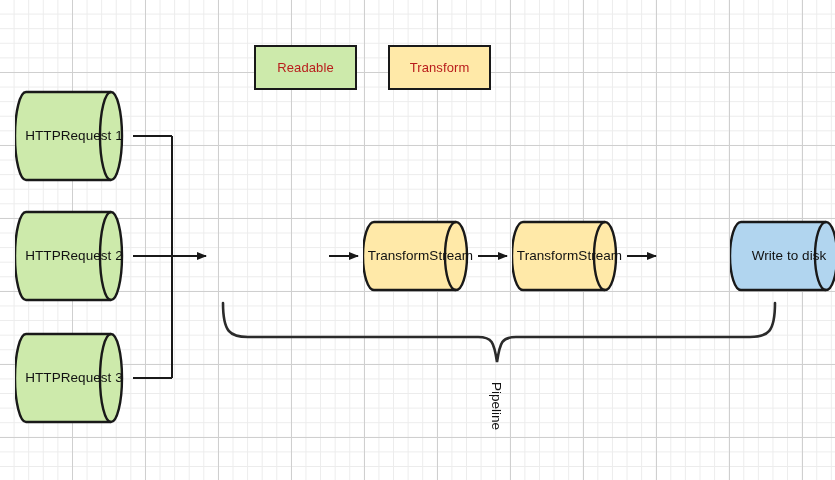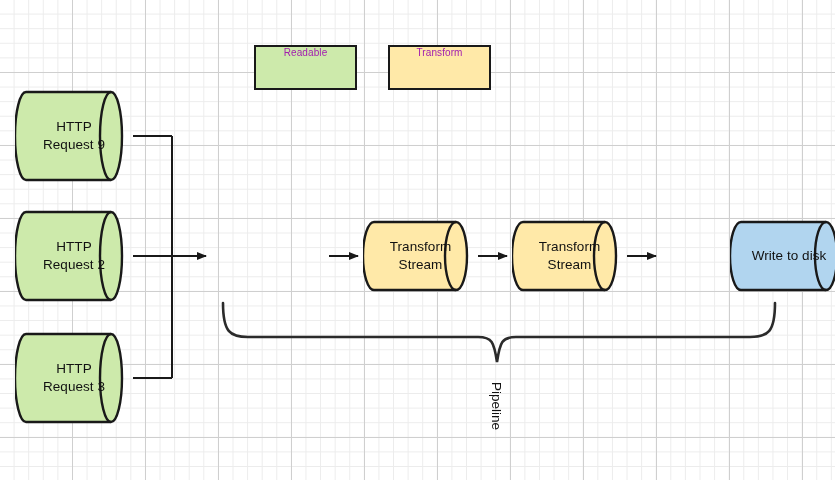--- a/index.html
+++ b/index.html
@@ -25,38 +25,37 @@
   .layer {
     position: absolute;
     left: 0; top: 0;
     width: 835px; height: 480px;
   }
   .legend-box {
     position: absolute;
     box-sizing: border-box;
     border: 2px solid #191919;
     display: flex;
-    align-items: flex-start;
+    align-items: center;
     justify-content: center;
-    font-size: 10px;
-    color: #a21caf;
+    font-size: 13px;
+    color: #b91c1c;
     letter-spacing: 0.1px;
   }
   .cyl {
     position: absolute;
     box-sizing: border-box;
   }
   .cyl-label {
     position: absolute;
     left: 0;
     top: 0;
     width: 100%;
     height: 100%;
     display: flex;
-    flex-direction: column;
     align-items: center;
     justify-content: center;
     text-align: right;
     font-size: 13.5px;
     line-height: 18px;
     color: #111111;
     pointer-events: none;
     letter-spacing: 0.05px;
   }
   .cyl-label span { display: block; }
@@ -106,21 +105,21 @@
     <span>Transform</span>
   </div>
 
   <div class="cyl" style="left:15px; top:90px; width:118px; height:92px;">
     <svg width="118" height="92" viewBox="0 0 118 92">
       <path d="M11,2 L96,2 A11,44 0 0 1 96,90 L11,90 A11,44 0 0 1 11,2 Z" fill="#cdeaab" stroke="#191919" stroke-width="2.4"></path>
       <path d="M96,2 A11,44 0 0 0 96,90" fill="none" stroke="#191919" stroke-width="2.4"></path>
     </svg>
     <div class="cyl-label" style="padding-right:18px;">
       <span>HTTP</span>
-      <span>Request 9</span>
+      <span>Request 1</span>
     </div>
   </div>
 
   <div class="cyl" style="left:15px; top:210px; width:118px; height:92px;">
     <svg width="118" height="92" viewBox="0 0 118 92">
       <path d="M11,2 L96,2 A11,44 0 0 1 96,90 L11,90 A11,44 0 0 1 11,2 Z" fill="#cdeaab" stroke="#191919" stroke-width="2.4"></path>
       <path d="M96,2 A11,44 0 0 0 96,90" fill="none" stroke="#191919" stroke-width="2.4"></path>
     </svg>
     <div class="cyl-label" style="padding-right:18px;">
       <span>HTTP</span>

